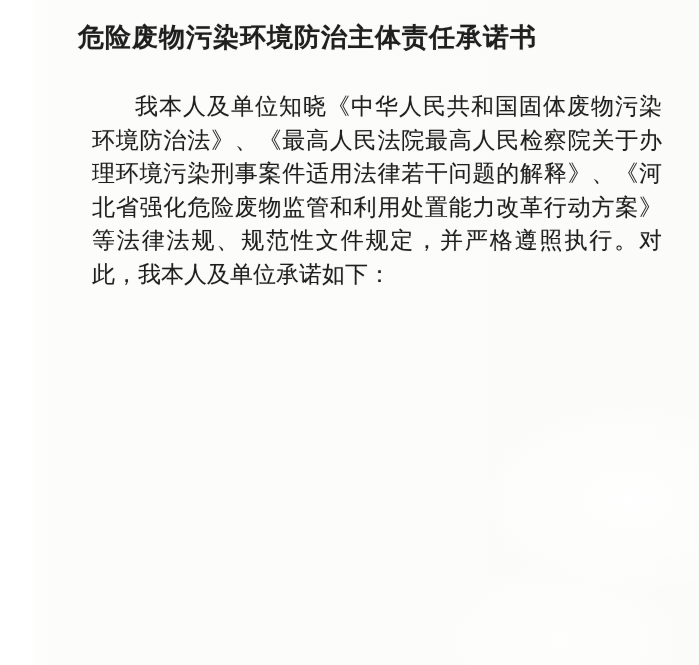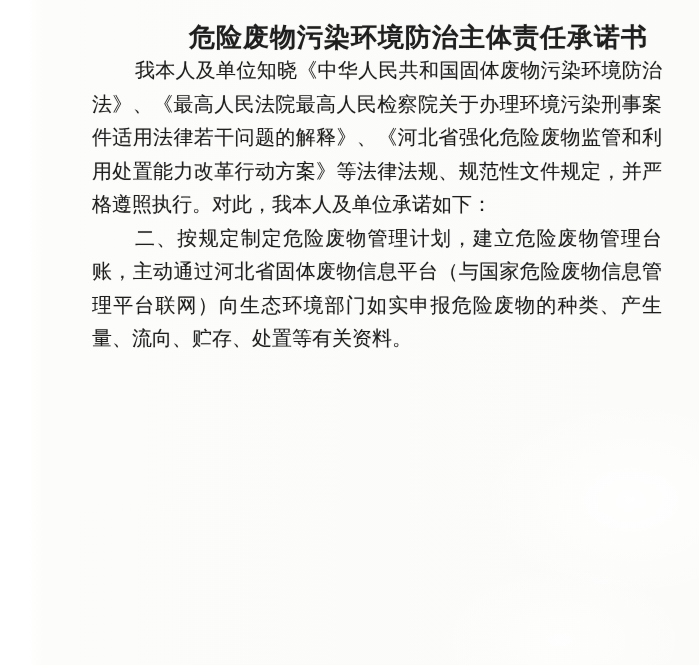--- a/index.html
+++ b/index.html
@@ -27,27 +27,28 @@
   }
   .doc-title {
     margin: 0;
     margin-top: 22px;
     position: relative;
     left: -14px;
     font-size: 26px;
     line-height: 32px;
     font-weight: 700;
     letter-spacing: 1px;
-    text-align: right;
+    text-align: left;
     color: var(--ink, #161616);
     text-shadow: 0 0 1px rgba(20,20,20,0.35);
     white-space: nowrap;
   }
   .doc-body {
-    font-size: 20px;
+    margin-top: 36px;
+    font-size: 23px;
     line-height: 33.5px;
     text-align: justify;
     color: var(--ink, #1f1f1f);
     text-shadow: 0 0 1px rgba(30,30,30,0.28);
   }
   .doc-body p {
     margin: 0;
     padding: 0;
     text-indent: 43px;
     word-break: break-all;
@@ -55,16 +56,15 @@
   }
 </style>
 </head>
 <body>
 
 <div class="page">
   <div class="content">
     <h1 class="doc-title">危险废物污染环境防治主体责任承诺书</h1>
     <div class="doc-body">
       <p>我本人及单位知晓《中华人民共和国固体废物污染环境防治法》、《最高人民法院最高人民检察院关于办理环境污染刑事案件适用法律若干问题的解释》、《河北省强化危险废物监管和利用处置能力改革行动方案》等法律法规、规范性文件规定，并严格遵照执行。对此，我本人及单位承诺如下：</p>
-      <p>二、按规定制定危险废物管理计划，建立危险废物管理台账，主动通过河北省固体废物信息平台（与国家危险废物信息管理平台联网）向生态环境部门如实申报危险废物的种类、产生量、流向、贮存、处置等有关资料。</p>
     </div>
   </div>
 </div>
 
 </body></html>

